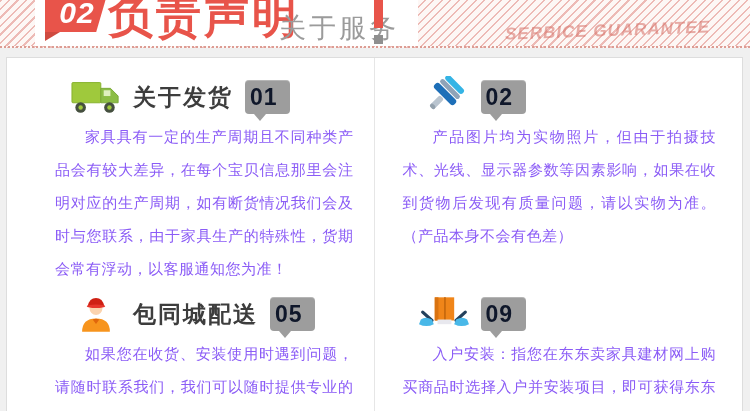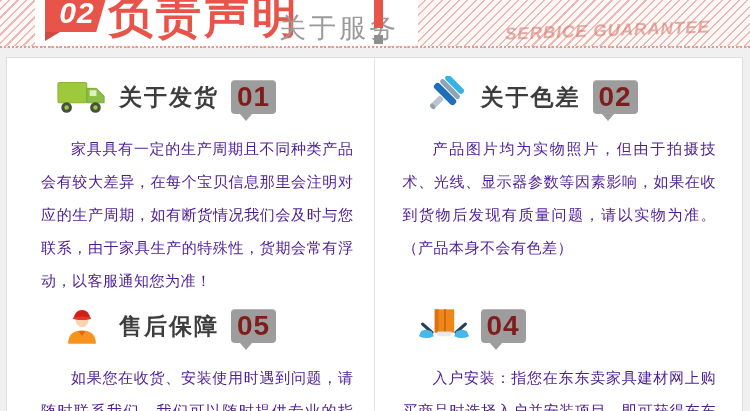--- a/index.html
+++ b/index.html
@@ -40,38 +40,38 @@
     transform:rotate(-2deg); white-space:nowrap;
   }
 
   
   .panel {
     position:absolute; left:6px; top:57px; width:737px; height:400px;
     background:#fff; border:1px solid #ddd;
     display:grid; grid-template-columns:1fr 1fr;
   }
   .cell { padding:16px 20px 2px 34px; }
-  .cell.left { border-right:1px solid #e6e6e6; padding-left:34px; }
+  .cell.left { border-right:1px solid #e6e6e6; padding-left:48px; }
   .cell.right { padding-left:28px; padding-right:26px; }
   .cell.row2 { padding-top:4px; }
 
   .sec-head { display:flex; align-items:center; gap:12px; margin-left:16px; height:46px; }
   .sec-icon { width:50px; height:42px; flex:0 0 auto; display:flex; align-items:center; justify-content:center; }
   .sec-title { font-size:23px; font-weight:700; color:#3d3d3d; letter-spacing:2px; white-space:nowrap; }
   .badge {
     position:relative; min-width:45px; height:34px; background:#9d9d9d; border-radius:4px;
-    color:#7f1d1d; font-size:28px; font-weight:700; line-height:34px; text-align:center;
+    color:#0f172a; font-size:23px; font-weight:700; line-height:34px; text-align:left;
     padding:0 5px; letter-spacing:1px; box-shadow:inset 0 1px 0 rgba(255,255,255,.25);
   }
   .badge::after {
     content:""; position:absolute; left:9px; bottom:-7px; width:0; height:0;
     border-top:7px solid #9d9d9d; border-left:6px solid transparent; border-right:6px solid transparent;
   }
   .sec-body {
-    margin-top:12px; font-size:15px; line-height:33px; color:#4c1d95;
+    margin-top:0; font-size:15px; line-height:33px; color:#8b5cf6;
     text-align:justify; text-indent:2em; letter-spacing:.5px;
   }
 </style>
 </head>
 <body>
 
 <div class="band">
   <div class="band-plate"></div>
   <div class="num-box">02</div>
   <div class="num-fold"></div>
@@ -111,55 +111,54 @@
         <svg width="44" height="42" viewBox="0 0 42 42">
           <g transform="rotate(45 21 19)">
             <rect x="9" y="1" width="24" height="6" rx="3" fill="#35b4e5"></rect>
             <rect x="8" y="8" width="26" height="5" rx="2.5" fill="#8fa3b8"></rect>
             <rect x="7" y="14" width="28" height="7" rx="3" fill="#1d6fb8"></rect>
             <rect x="18" y="22" width="6" height="15" rx="2" fill="#b9c4cf"></rect>
             <rect x="18" y="33" width="6" height="4" rx="2" fill="#93a1ad"></rect>
           </g>
         </svg>
       </span>
-      <span class="sec-title">关于色差</span>
       <span class="badge">02</span>
     </div>
     <p class="sec-body">产品图片均为实物照片，但由于拍摄技术、光线、显示器参数等因素影响，如果在收到货物后发现有质量问题，请以实物为准。（产品本身不会有色差）</p>
   </div>
 
   <div class="cell left row2">
     <div class="sec-head">
       <span class="sec-icon">
         <svg width="40" height="40" viewBox="0 0 36 36">
           <circle cx="18" cy="13" r="5.8" fill="#fbd3ae"></circle>
           <path d="M10.5 11 q1.5-7.5 7.5-7.5 t7.5 7.5 z" fill="#cf2013"></path>
           <ellipse cx="18" cy="11" rx="8.3" ry="1.6" fill="#e6352a"></ellipse>
           <path d="M5.5 34 q0-12 12.5-12 t12.5 12 z" fill="#f7941d"></path>
           <path d="M15 23 l3 4 3-4 q-3-1.4-6 0 z" fill="#e0660c"></path>
         </svg>
       </span>
-      <span class="sec-title">售后保障</span>
+      <span class="sec-title">包同城配送</span>
       <span class="badge">05</span>
     </div>
     <p class="sec-body">如果您在收货、安装使用时遇到问题，请随时联系我们，我们可以随时提供专业的指导，如果在收到货物后发现有质量问题（非人为，无使用）需</p>
   </div>
 
   <div class="cell right row2">
     <div class="sec-head">
       <span class="sec-icon">
         <svg width="52" height="40" viewBox="0 0 54 40">
           <rect x="17" y="2" width="21" height="25" fill="#f08519"></rect>
           <rect x="17" y="2" width="4" height="25" fill="#d97311"></rect>
           <line x1="28" y1="2" x2="28" y2="27" stroke="#c96a0e" stroke-width="2"></line>
           <line x1="4" y1="18" x2="14" y2="27" stroke="#23405c" stroke-width="3.5" stroke-linecap="round"></line>
           <line x1="50" y1="18" x2="40" y2="27" stroke="#23405c" stroke-width="3.5" stroke-linecap="round"></line>
           <path d="M2 26 q5-4 12 0 l2 5 q-8 4-16 0 z" fill="#49b8e8"></path>
           <path d="M52 26 q-5-4-12 0 l-2 5 q8 4 16 0 z" fill="#49b8e8"></path>
           <rect x="20" y="26" width="15" height="5" fill="#e8e8ee"></rect>
         </svg>
       </span>
-      <span class="badge">04</span>
+      <span class="badge">09</span>
     </div>
     <p class="sec-body">入户安装：指您在东东卖家具建材网上购买商品时选择入户并安装项目，即可获得东东卖提供的5包服务：包长途运输、包同城配送、包上楼、包</p>
   </div>
 
 </div>
 
 </body></html>

